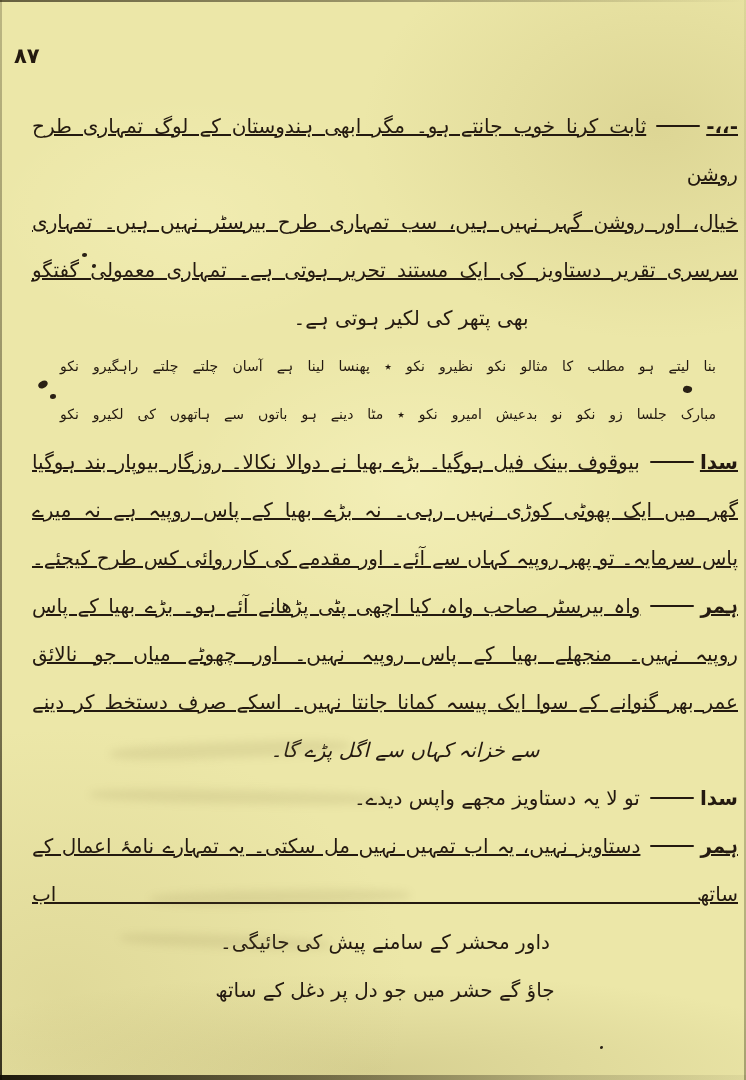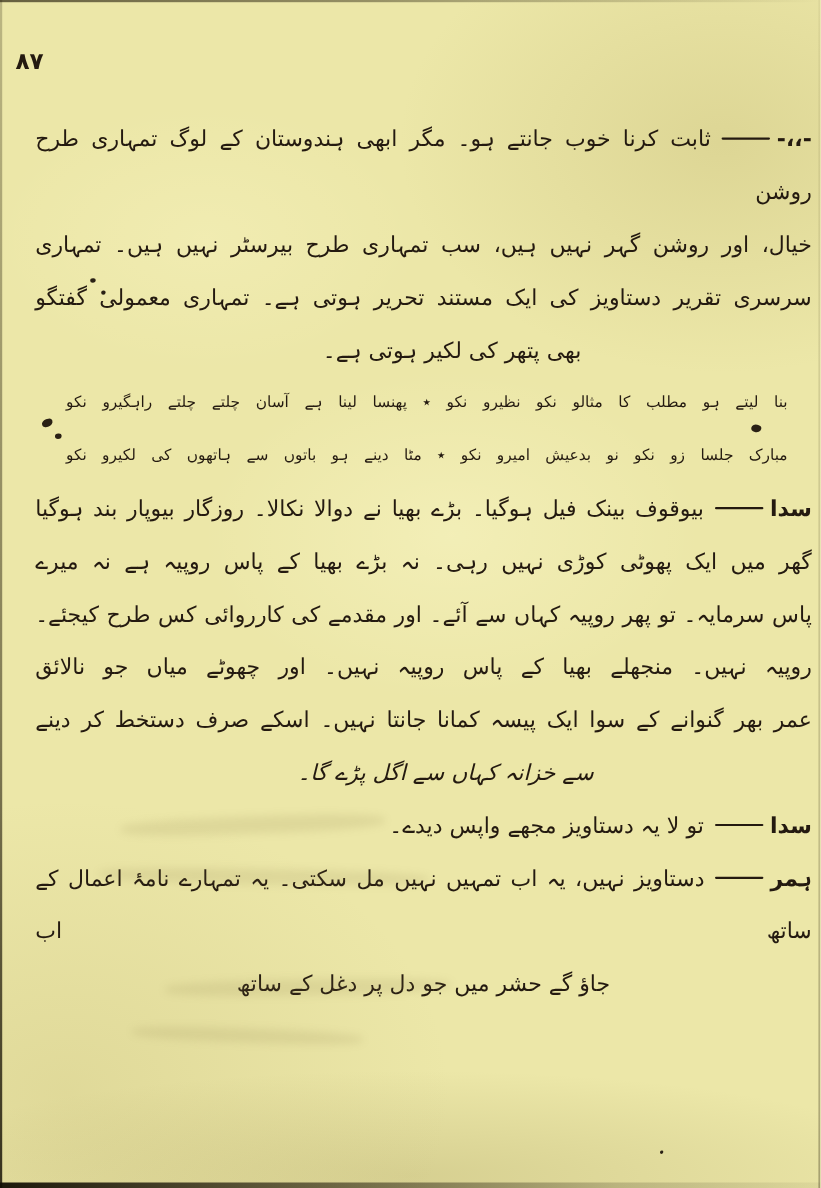--- a/index.html
+++ b/index.html
@@ -28,21 +28,21 @@
   .text-block{
     position:absolute;top:102px;right:8px;left:32px;
   }
   .line{
     line-height:48px;font-size:20px;white-space:nowrap;
     text-align:right;
   }
   .line .txt{white-space:normal;}
   .line.full{
     white-space:normal;
-    text-align:justify;text-align-last:justify;text-justify:inter-word;
+    text-align:justify;text-align-last:justify;text-justify:inter-word;text-decoration:underline;
   }
   .line.verse{
     white-space:normal;font-size:14px;
     padding-right:22px;padding-left:28px;
     text-align:justify;text-align-last:justify;text-justify:inter-word;
   }
   .line.end-left{text-align:center;padding-left:52px;}
   .line.center{text-align:center;}
   .line.center-left{text-align:center;padding-left:40px;font-style:italic;}
   .line.right{text-align:right;}
@@ -90,25 +90,27 @@
   <div class="text-block" id="text-block">
       <div class="line full"><span class="speaker">-،،-</span><span class="spk-dash"></span><span class="txt">ثابت کرنا خوب جانتے ہو۔ مگر ابھی ہندوستان کے لوگ تمہاری طرح روشن</span></div>
       <div class="line full"><span class="txt">خیال، اور روشن گہر نہیں ہیں، سب تمہاری طرح بیرسٹر نہیں ہیں۔ تمہاری</span></div>
       <div class="line full"><span class="txt">سرسری تقریر دستاویز کی ایک مستند تحریر ہوتی ہے۔ تمہاری معمولی گفتگو</span></div>
       <div class="line end-left"><span class="txt">بھی پتھر کی لکیر ہوتی ہے۔</span></div>
       <div class="line verse"><span class="txt">بنا لیتے ہو مطلب کا مثالو نکو نظیرو نکو ٭ پھنسا لینا ہے آسان چلتے چلتے راہگیرو نکو</span></div>
       <div class="line verse"><span class="txt">مبارک جلسا زو نکو نو بدعیش امیرو نکو ٭ مٹا دینے ہو باتوں سے ہاتھوں کی لکیرو نکو</span></div>
       <div class="line full"><span class="speaker">سدا</span><span class="spk-dash"></span><span class="txt">بیوقوف بینک فیل ہوگیا۔ بڑے بھیا نے دوالا نکالا۔ روزگار بیوپار بند ہوگیا</span></div>
       <div class="line full"><span class="txt">گھر میں ایک پھوٹی کوڑی نہیں رہی۔ نہ بڑے بھیا کے پاس روپیہ ہے نہ میرے</span></div>
       <div class="line full"><span class="txt">پاس سرمایہ۔ تو پھر روپیہ کہاں سے آئے۔ اور مقدمے کی کارروائی کس طرح کیجئے۔</span></div>
+      <div class="line full"><span class="speaker">ہمر</span><span class="spk-dash"></span><span class="txt">واہ بیرسٹر صاحب واہ، کیا اچھی پٹی پڑھانے آئے ہو۔ بڑے بھیا کے پاس</span></div>
       <div class="line full"><span class="txt">روپیہ نہیں۔ منجھلے بھیا کے پاس روپیہ نہیں۔ اور چھوٹے میاں جو نالائق</span></div>
       <div class="line full"><span class="txt">عمر بھر گنوانے کے سوا ایک پیسہ کمانا جانتا نہیں۔ اسکے صرف دستخط کر دینے</span></div>
       <div class="line center-left"><span class="txt">سے خزانہ کہاں سے اگل پڑے گا۔</span></div>
       <div class="line right"><span class="speaker">سدا</span><span class="spk-dash"></span><span class="txt">تو لا یہ دستاویز مجھے واپس دیدے۔</span></div>
       <div class="line full"><span class="speaker">ہمر</span><span class="spk-dash"></span><span class="txt">دستاویز نہیں، یہ اب تمہیں نہیں مل سکتی۔ یہ تمہارے نامۂ اعمال کے ساتھ اب</span></div>
+      <div class="line center"><span class="txt">داور محشر کے سامنے پیش کی جائیگی۔</span></div>
       <div class="line couplet"><span class="txt">جاؤ گے حشر میں جو دل پر دغل کے ساتھ</span></div>
     </div>
 
   <div class="speck s1"></div>
   <div class="speck s2"></div>
   <div class="speck s3"></div>
   <div class="speck s4"></div>
   <div class="speck s5"></div>
   <div class="speck s6"></div>
 

